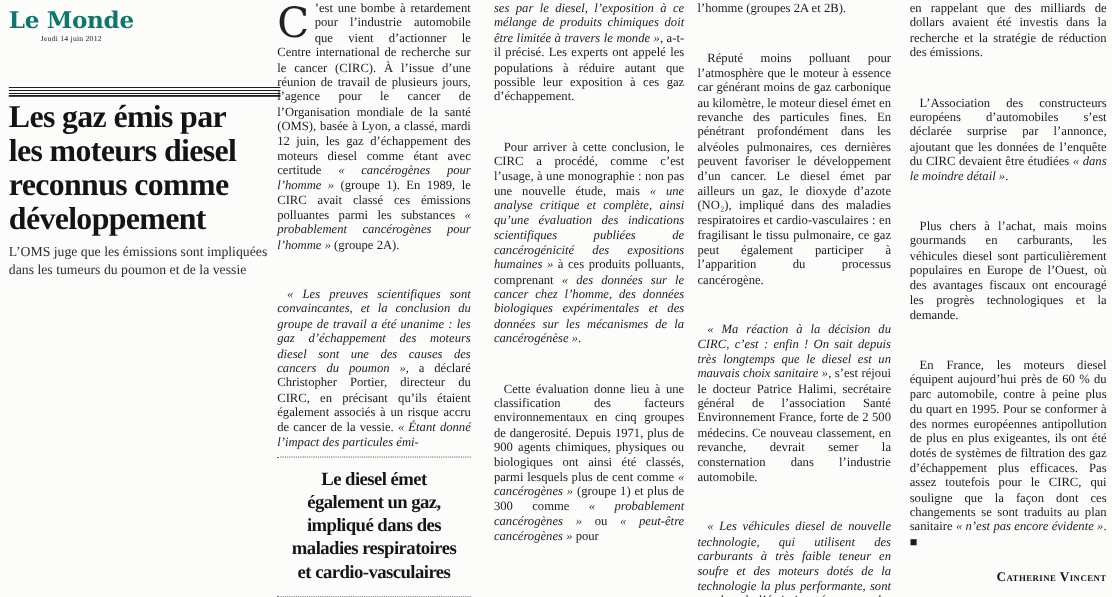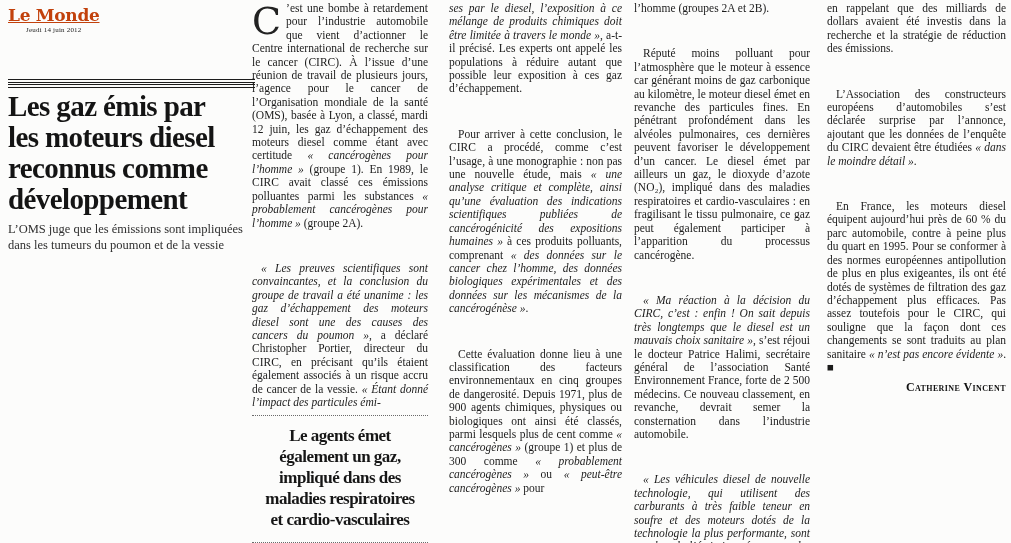--- a/index.html
+++ b/index.html
@@ -7,21 +7,21 @@
     width:1011px;height:543px;overflow:hidden;
     background:#fcfcfb;color:#1b1b1b;
     font-family:"Liberation Serif",serif;
   }
   .page{position:relative;width:1011px;height:543px;}
 
   
   .masthead{position:absolute;left:8px;top:5px;}
   .brand{
     font-family:"DejaVu Serif",serif;font-weight:bold;
-    font-size:17px;letter-spacing:-0.3px;color:#c2410c;text-decoration:underline;
+    font-size:21px;letter-spacing:-0.3px;color:#0f766e;
   }
   .mdate{font-size:7px;color:#222;margin-top:1px;letter-spacing:0.2px;text-align:center;}
 
   
   .headline-col{position:absolute;left:8px;top:55px;width:247px;margin-top:24px;}
   .toprule{
     height:9px;margin-bottom:3px;
     background:repeating-linear-gradient(to bottom,#1c1c1c 0px,#1c1c1c 1px,transparent 1px,transparent 2.6px);
   }
   h1{
@@ -55,21 +55,21 @@
     border-top:1px dotted #6a6a6a;border-bottom:1px dotted #6a6a6a;
   }
   .pq-line{
     display:block;white-space:nowrap;
     font-family:"Liberation Serif",serif;font-weight:bold;
     font-size:17px;line-height:21px;letter-spacing:-0.5px;color:#161616;
   }
 
   
   .byline{
-    margin-top:7px;text-align:right;
+    margin-top:18px;text-align:right;
     font-weight:bold;font-variant:small-caps;
     font-size:12px;letter-spacing:0.4px;color:#111;
   }
 </style>
 </head>
 <body>
 
 <div class="page">
 
   <header class="masthead">
@@ -87,21 +87,21 @@
     </h1>
     <p class="subhead">L’OMS juge que les émissions sont impliquées dans les tumeurs du poumon et de la vessie</p>
   </section>
 
   <section class="col colA">
     <div>
         <p><span class="dropcap">C</span><span>’est une bombe à retardement pour l’industrie automobile que vient d’actionner le Centre international de recherche sur le cancer (CIRC). À l’issue d’une réunion de travail de plusieurs jours, l’agence pour le cancer de l’Organisation mondiale de la santé (OMS), basée à Lyon, a classé, mardi 12 juin, les gaz d’échappement des moteurs diesel comme étant avec certitude </span><span class="it">« cancérogènes pour l’homme »</span><span> (groupe 1). En 1989, le CIRC avait classé ces émissions polluantes parmi les substances </span><span class="it">« probablement cancérogènes pour l’homme »</span><span> (groupe 2A).</span></p>
         <p class="ind"><span class="it">« Les preuves scientifiques sont convaincantes, et la conclusion du groupe de travail a été unanime : les gaz d’échappement des moteurs diesel sont une des causes des cancers du poumon »</span><span>, a déclaré Christopher Portier, directeur du CIRC, en précisant qu’ils étaient également associés à un risque accru de cancer de la vessie. </span><span class="it">« Étant donné l’impact des particules émi-</span></p>
       </div>
     <aside class="pullquote">
-      <span class="pq-line">Le agents émet</span>
+      <span class="pq-line">Le diesel émet</span>
       <span class="pq-line">également un gaz,</span>
       <span class="pq-line">impliqué dans des</span>
       <span class="pq-line">maladies respiratoires</span>
       <span class="pq-line">et cardio-vasculaires</span>
     </aside>
   </section>
 
   <section class="col colB">
     <div>
         <p><span class="it">ses par le diesel, l’exposition à ce mélange de produits chimiques doit être limitée à travers le monde »</span><span>, a-t-il précisé. Les experts ont appelé les populations à réduire autant que possible leur exposition à ces gaz d’échappement.</span></p>
@@ -116,18 +116,19 @@
         <p class="ind"><span>Réputé moins polluant pour l’atmosphère que le moteur à essence car générant moins de gaz carbonique au kilomètre, le moteur diesel émet en revanche des particules fines. En pénétrant profondément dans les alvéoles pulmonaires, ces dernières peuvent favoriser le développement d’un cancer. Le diesel émet par ailleurs un gaz, le dioxyde d’azote (NO₂), impliqué dans des maladies respiratoires et cardio-vasculaires : en fragilisant le tissu pulmonaire, ce gaz peut également participer à l’apparition du processus cancérogène.</span></p>
         <p class="ind"><span class="it">« Ma réaction à la décision du CIRC, c’est : enfin ! On sait depuis très longtemps que le diesel est un mauvais choix sanitaire »</span><span>, s’est réjoui le docteur Patrice Halimi, secrétaire général de l’association Santé Environnement France, forte de 2 500 médecins. Ce nouveau classement, en revanche, devrait semer la consternation dans l’industrie automobile.</span></p>
         <p class="ind"><span class="it">« Les véhicules diesel de nouvelle technologie, qui utilisent des carburants à très faible teneur en soufre et des moteurs dotés de la technologie la plus performante, sont proches de l’émission zéro en oxydes d’azote, en hydrocarbures et en particules »</span><span>, a souligné dans un communiqué Allen Schaeffer, directeur général de l’organisation américaine Diesel Technology Forum,</span></p>
       </div>
   </section>
 
   <section class="col colD">
     <div>
         <p><span>en rappelant que des milliards de dollars avaient été investis dans la recherche et la stratégie de réduction des émissions.</span></p>
         <p class="ind"><span>L’Association des constructeurs européens d’automobiles s’est déclarée surprise par l’annonce, ajoutant que les données de l’enquête du CIRC devaient être étudiées </span><span class="it">« dans le moindre détail »</span><span>.</span></p>
+        <p class="ind"><span>Plus chers à l’achat, mais moins gourmands en carburants, les véhicules diesel sont particulièrement populaires en Europe de l’Ouest, où des avantages fiscaux ont encouragé les progrès technologiques et la demande.</span></p>
         <p class="ind"><span>En France, les moteurs diesel équipent aujourd’hui près de 60 % du parc automobile, contre à peine plus du quart en 1995. Pour se conformer à des normes européennes antipollution de plus en plus exigeantes, ils ont été dotés de systèmes de filtration des gaz d’échappement plus efficaces. Pas assez toutefois pour le CIRC, qui souligne que la façon dont ces changements se sont traduits au plan sanitaire </span><span class="it">« n’est pas encore évidente »</span><span>. ■</span></p>
       </div>
     <div class="byline">Catherine Vincent</div>
   </section>
 
 </div>
 
 </body></html>

